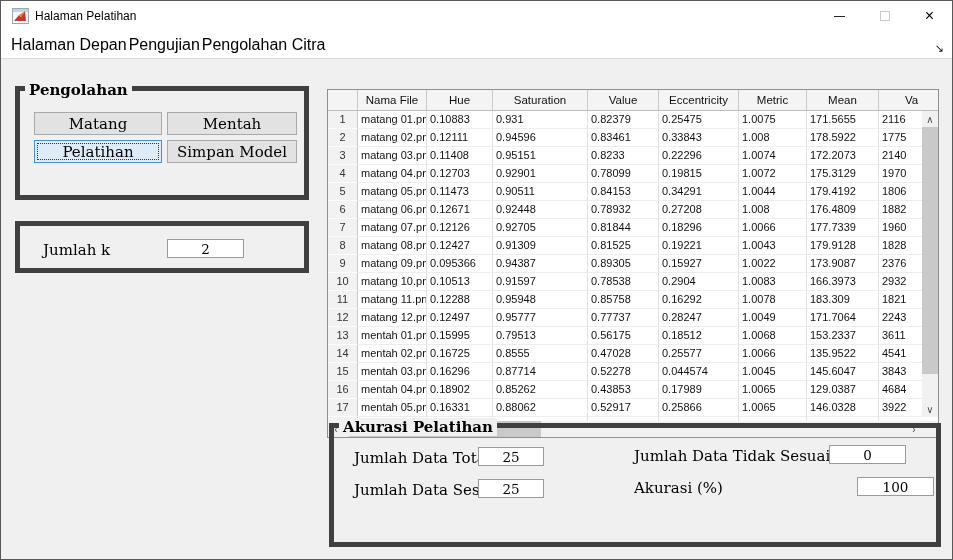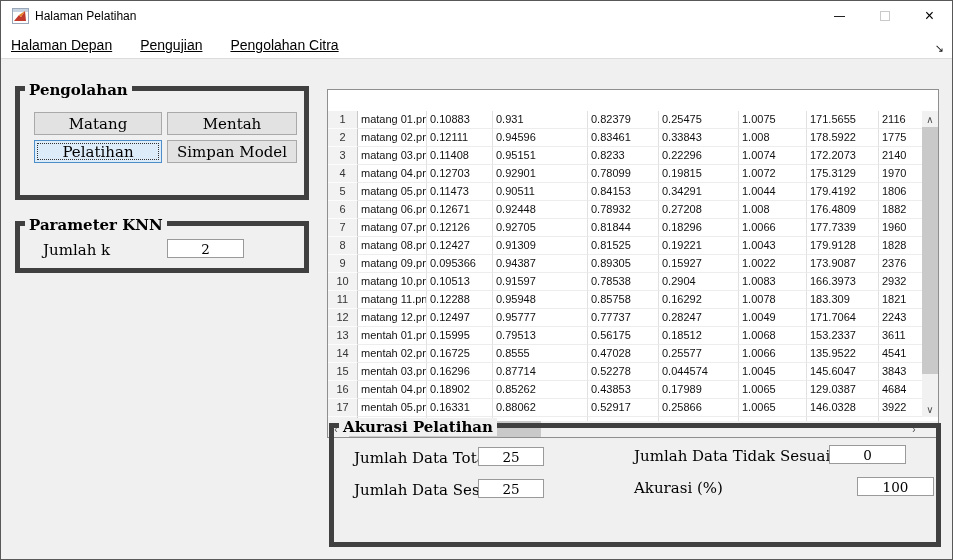--- a/index.html
+++ b/index.html
@@ -15,21 +15,21 @@
   .win-title{ position:absolute; left:34px; top:8px; font-size:12px; }
   .winbtn{ position:absolute; top:0; width:45px; height:30px; display:flex; align-items:center; justify-content:center; }
   .winbtn.min{ right:90px; }
   .winbtn.max{ right:45px; }
   .winbtn.close{ right:0; font-size:16px; line-height:16px; }
   .min-glyph{ width:11px; height:1px; background:#222; display:block; }
   .max-glyph{ width:10px; height:10px; border:1px solid #c9c9c9; display:block; }
   
   .menubar{ position:absolute; left:0; top:30px; right:0; height:28px; background:#ffffff;
             border-bottom:1px solid #dcdcdc; display:flex; align-items:center; padding-left:10px; }
-  .menu-item{ font-size:14px; margin-right:28px; cursor:default;text-decoration:underline; }
+  .menu-item{ font-size:16px; margin-right:2px; cursor:default; }
   .dock-arrow{ position:absolute; right:8px; top:11px; font-size:11px; color:#111; }
   
   .panel{ position:absolute; border:5px solid #404040; }
   .panel-title{ position:absolute; top:-10px; left:5px; background:#f0f0f0; padding:0 4px;
                 font-family:"DejaVu Serif", serif; font-weight:bold; font-size:15px; }
   
   .btn{ position:absolute; height:23px; background:#e2e2e2; border:1px solid #a9a9a9;
         font-family:"DejaVu Serif", serif; font-size:15px;
         display:flex; align-items:center; justify-content:center; cursor:default; }
   .btn.focused{ background:#ddecf9; border:1px solid #4d8ec8; outline:1px dotted #333; outline-offset:-4px; }
@@ -115,26 +115,36 @@
 
   <div class="panel" id="panel-pengolahan">
     <span class="panel-title">Pengolahan</span>
     <div class="btn" id="btn-matang">Matang</div>
     <div class="btn" id="btn-mentah">Mentah</div>
     <div class="btn" id="btn-simpan">Simpan Model</div>
     <div class="btn focused" id="btn-pelatihan">Pelatihan</div>
   </div>
 
   <div class="panel" id="panel-knn">
-    <span class="panel-title">Parameter KNN</span>
     <span class="slabel" id="knn-label">Jumlah k</span>
     <input class="editbox" id="knn-input" value="2" style="">
   </div>
 
   <div class="table-wrap">
+    <div class="thead">
+        <div class="hcell c0"></div>
+        <div class="hcell c1">Nama File</div>
+        <div class="hcell c2">Hue</div>
+        <div class="hcell c3">Saturation</div>
+        <div class="hcell c4">Value</div>
+        <div class="hcell c5">Eccentricity</div>
+        <div class="hcell c6">Metric</div>
+        <div class="hcell c7">Mean</div>
+        <div class="hcell c8">Va</div>
+      </div>
     <div class="tbody">
         <div class="trow">
           <div class="tcell c0 rnum">1</div>
           <div class="tcell c1">matang 01.png</div>
           <div class="tcell c2">0.10883</div>
           <div class="tcell c3">0.931</div>
           <div class="tcell c4">0.82379</div>
           <div class="tcell c5">0.25475</div>
           <div class="tcell c6">1.0075</div>
           <div class="tcell c7">171.5655</div>

